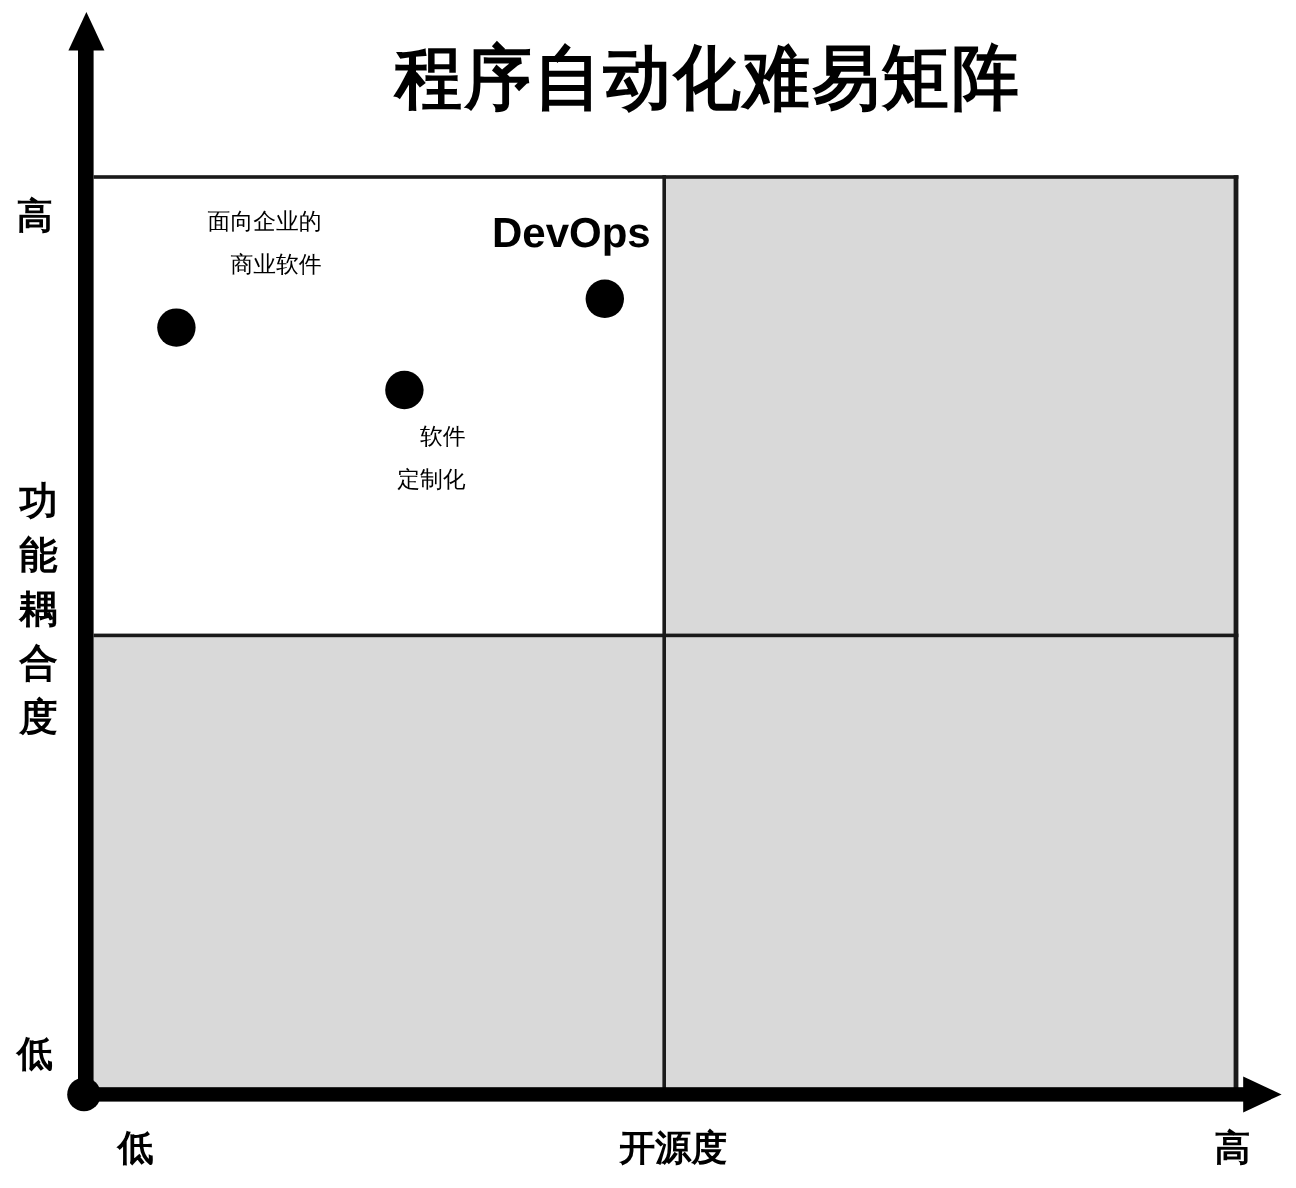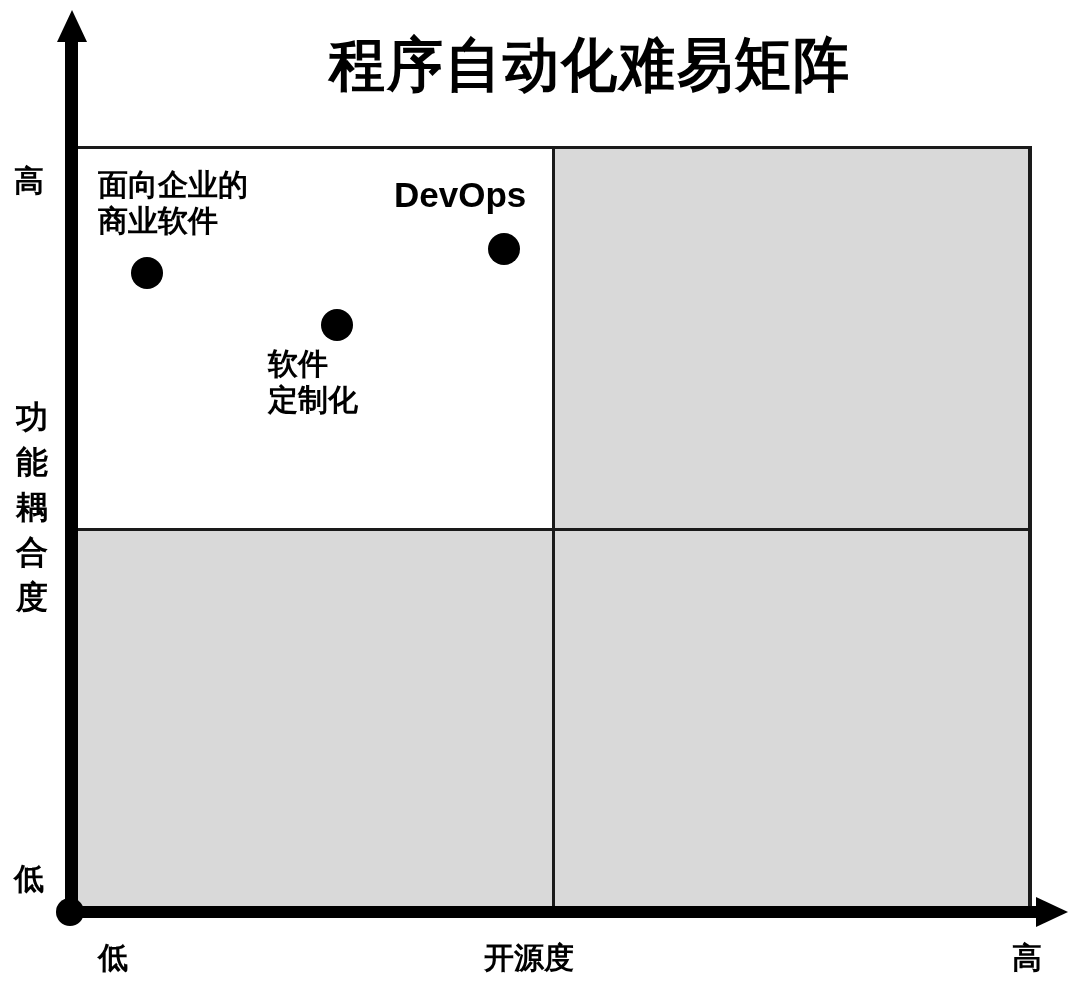--- a/index.html
+++ b/index.html
@@ -18,21 +18,21 @@
     .arrow-up { position: absolute; left: 57px; top: 10px; width: 0; height: 0;
                 border-left: 15px solid transparent; border-right: 15px solid transparent;
                 border-bottom: 32px solid #000; }
     .arrow-right { position: absolute; left: 1036px; top: 897px; width: 0; height: 0;
                    border-top: 15px solid transparent; border-bottom: 15px solid transparent;
                    border-left: 32px solid #000; }
     .origin-dot { position: absolute; left: 56px; top: 898px; width: 28px; height: 28px;
                   border-radius: 50%; background: #000; }
     .dot { position: absolute; width: 32px; height: 32px; border-radius: 50%; background: #000; }
     .label { position: absolute; font-weight: 900; font-size: 30px; line-height: 36px; white-space: nowrap; }
-    .point-label { position: absolute; font-weight: 700; font-size: 30px; line-height: 36px; text-align: left; white-space: pre-line; }
+    .point-label { position: absolute; font-weight: 400; font-size: 19px; line-height: 36px; text-align: right; white-space: pre-line; }
     .devops { position: absolute; font-weight: 700; font-size: 35px; line-height: 40px;
               font-family: "Liberation Sans", "DejaVu Sans", sans-serif; }
     .ylabel { position: absolute; left: 12px; top: 395px; width: 40px; font-weight: 900; font-size: 32px;
               line-height: 45px; text-align: center; }
     .ylabel span { display: block; }
   </style>
 </head>
 <body>
 
 <div class="abs title">程序自动化难易矩阵</div>
@@ -57,25 +57,25 @@
 <div class="ylabel">
   <span>功</span>
   <span>能</span>
   <span>耦</span>
   <span>合</span>
   <span>度</span>
 </div>
 <div class="label" style="left:14px; top:861px;">低</div>
 
 <div class="label" style="left:98px; top:940px;">低</div>
-<div class="label" style="left:484px; top:940px;">开源度</div>
+<div class="label" style="left:516px; top:940px;">开源度</div>
 <div class="label" style="left:1012px; top:940px;">高</div>
 
 <div class="point-label" style="left:98px; top:167px; width:170px;">面向企业的
 商业软件</div>
 <div class="dot" style="left:131px; top:257px;"></div>
 
 <div class="dot" style="left:321px; top:309px;"></div>
 <div class="point-label" style="left:268px; top:346px; width:120px;">软件
 定制化</div>
 
-<div class="devops" style="left:394px; top:175px;">DevOps</div>
+<div class="devops" style="left:410px; top:175px;">DevOps</div>
 <div class="dot" style="left:488px; top:233px;"></div>
 
 </body></html>

